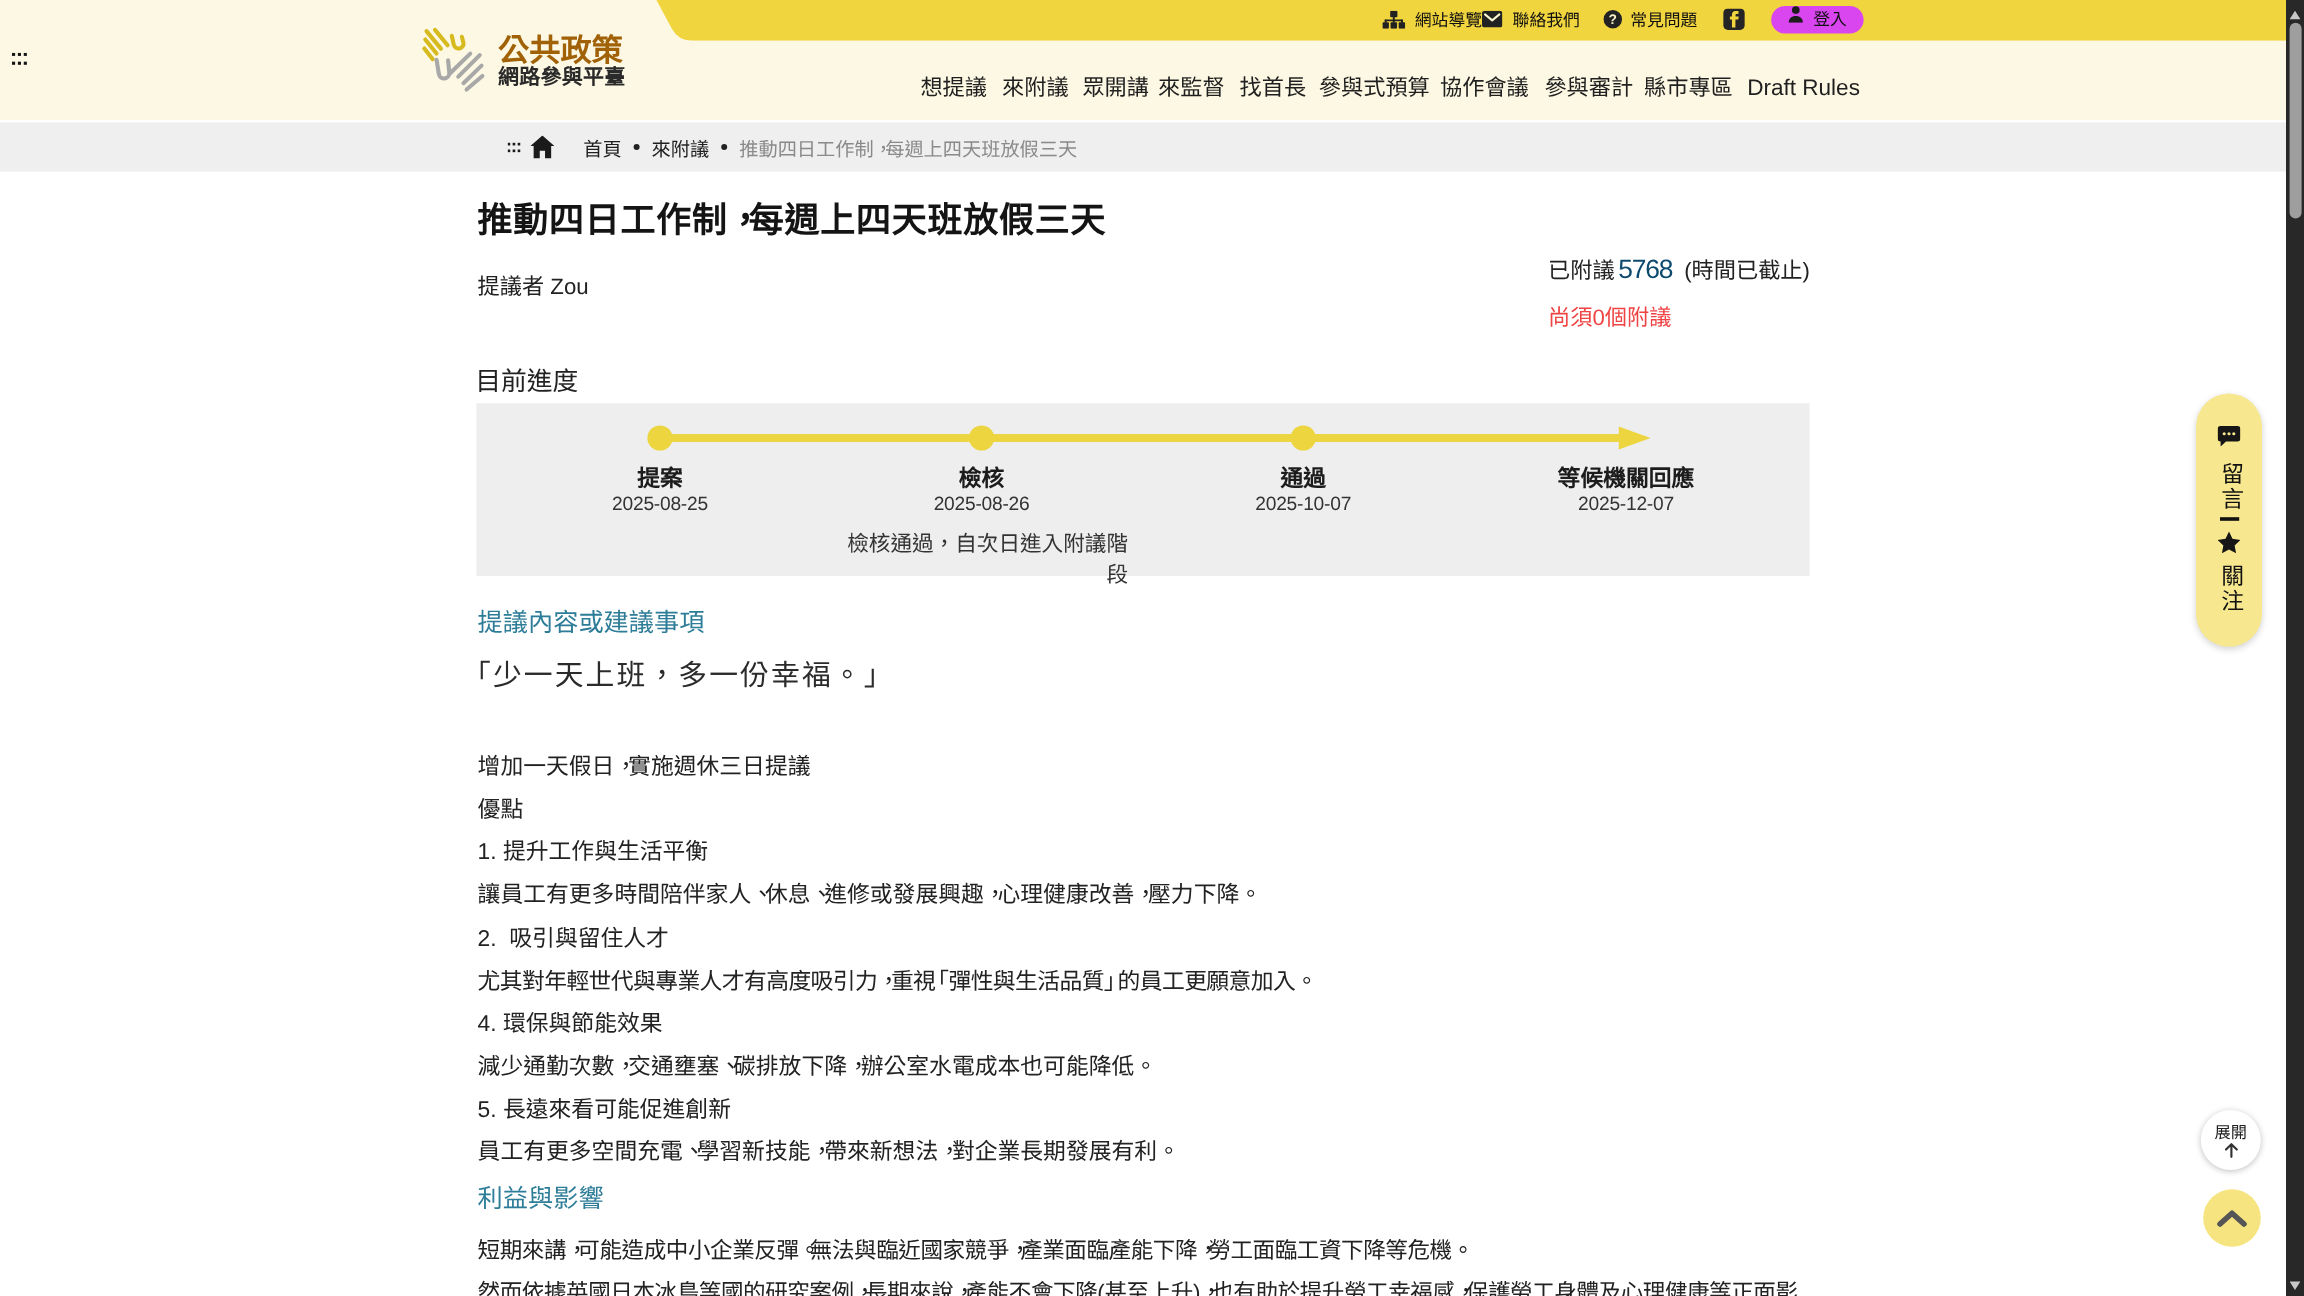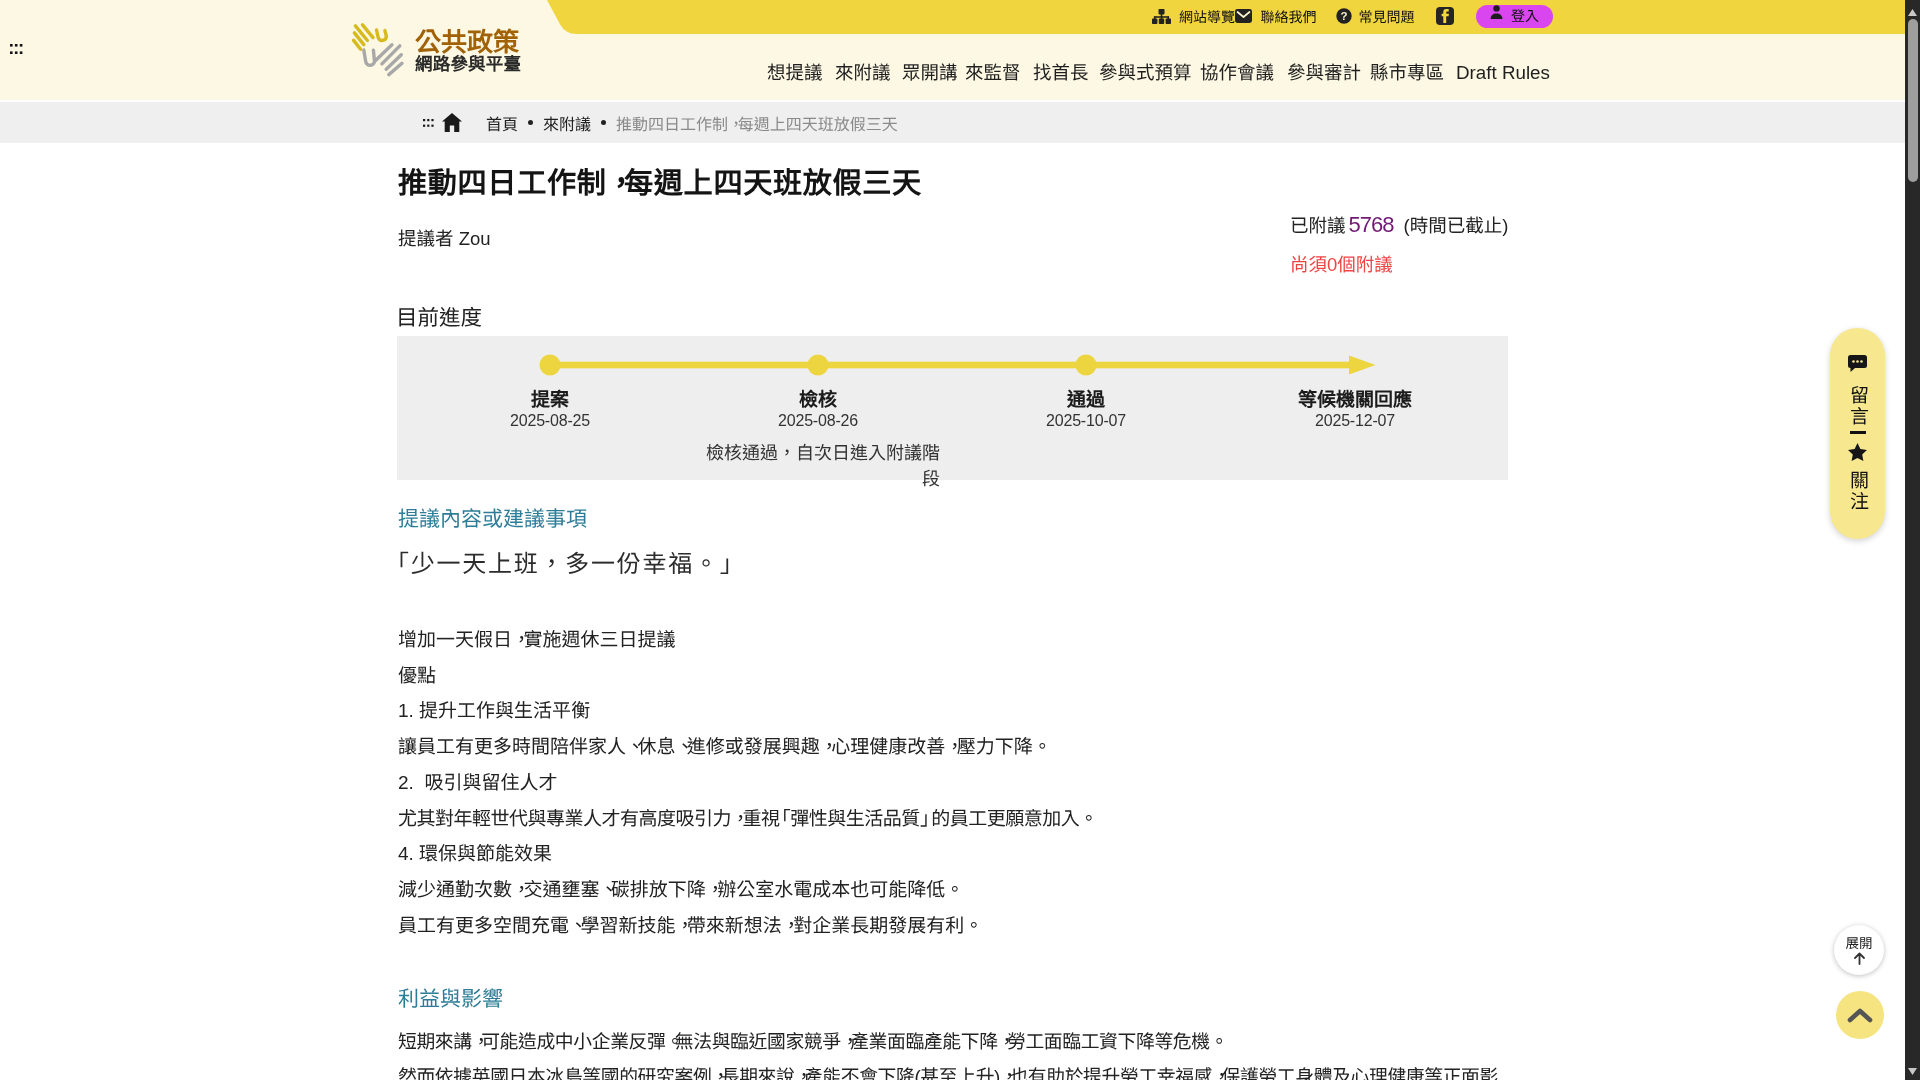--- a/index.html
+++ b/index.html
@@ -25,21 +25,21 @@
 .crumb .sep{width:5px;height:5px;border-radius:50%;background:#222;margin:0 10px}
 .crumb .cur{color:#8a8a8a}
 
 .h1{position:absolute;left:398px;top:159px;font-size:29.2px;font-weight:bold;color:#141414;white-space:nowrap;letter-spacing:0.6px}
 .p{letter-spacing:-0.4em}
 .po{margin-left:-0.4em}
 .b2 .p{letter-spacing:-0.5em}
 .b2{letter-spacing:-0.35px}
 .proposer{position:absolute;left:398px;top:224px;font-size:18.5px;color:#222}
 .cntline{position:absolute;left:1290px;top:211px;font-size:18.5px;color:#222;display:flex;align-items:baseline}
-.cntnum{font-size:22px;color:#701a75;letter-spacing:-1px;margin:0 10px 0 3px}
+.cntnum{font-size:22px;color:#0c4a6e;letter-spacing:-1px;margin:0 10px 0 3px}
 .cntline2{position:absolute;left:1290px;top:250px;font-size:18.5px;color:#ef4444}
 .prg-t{position:absolute;left:396px;top:300px;font-size:21.5px;color:#222}
 .prgbox{position:absolute;left:397px;top:336px;width:1111px;height:144px;background:#eee}
 .stage{position:absolute;text-align:center;font-size:19px;font-weight:bold;color:#1c1c1c;width:220px;line-height:17px}
 .sdate{font-size:16px;font-weight:normal;color:#333;margin-top:5px;line-height:15px;letter-spacing:-0.2px}
 .snote{position:absolute;top:438px;left:700px;width:240px;text-align:right;font-size:18px;color:#333}
 .sechead{position:absolute;left:398px;font-size:21px;color:#2e7d98}
 .quote{position:absolute;left:385px;top:552px;font-size:24px;line-height:1;color:#2b2b2b;letter-spacing:1.75px}
 .bodytext{position:absolute;left:398px;top:622px;font-size:19px;line-height:35.7px;color:#222;white-space:nowrap}
 
@@ -190,20 +190,21 @@
 <div class="quote">「少一天上班，多一份幸福。」</div>
 <div class="bodytext">
 <div>增加一天假日<span class="p">，</span>實施週休三日提議</div>
 <div>優點</div>
 <div>1. 提升工作與生活平衡</div>
 <div>讓員工有更多時間陪伴家人<span class="p">、</span>休息<span class="p">、</span>進修或發展興趣<span class="p">，</span>心理健康改善<span class="p">，</span>壓力下降<span class="p">。</span></div>
 <div>2.&nbsp;&nbsp;吸引與留住人才</div>
 <div style="letter-spacing:-0.5px">尤其對年輕世代與專業人才有高度吸引力<span class="p">，</span>重視<span class="po">「</span>彈性與生活品質<span class="p">」</span>的員工更願意加入<span class="p">。</span></div>
 <div>4. 環保與節能效果</div>
 <div>減少通勤次數<span class="p">，</span>交通壅塞<span class="p">、</span>碳排放下降<span class="p">，</span>辦公室水電成本也可能降低<span class="p">。</span></div>
+<div>5. 長遠來看可能促進創新</div>
 <div>員工有更多空間充電<span class="p">、</span>學習新技能<span class="p">，</span>帶來新想法<span class="p">，</span>對企業長期發展有利<span class="p">。</span></div>
 </div>
 <div class="sechead" style="top:982px">利益與影響</div>
 <div class="bodytext b2" style="top:1023.5px;font-size:18.8px">
 <div>短期來講<span class="p">，</span>可能造成中小企業反彈<span class="p">。</span>無法與臨近國家競爭<span class="p">，</span>產業面臨產能下降<span class="p">，</span>勞工面臨工資下降等危機<span class="p">。</span></div>
 <div>然而依據英國日本冰島等國的研究案例<span class="p">，</span>長期來說<span class="p">，</span>產能不會下降(甚至上升)<span class="p">，</span>也有助於提升勞工幸福感<span class="p">，</span>保護勞工身體及心理健康等正面影</div>
 </div>
 
 <div class="pill">
   <svg style="margin-top:27px" width="19" height="17" viewBox="0 0 19 17">

